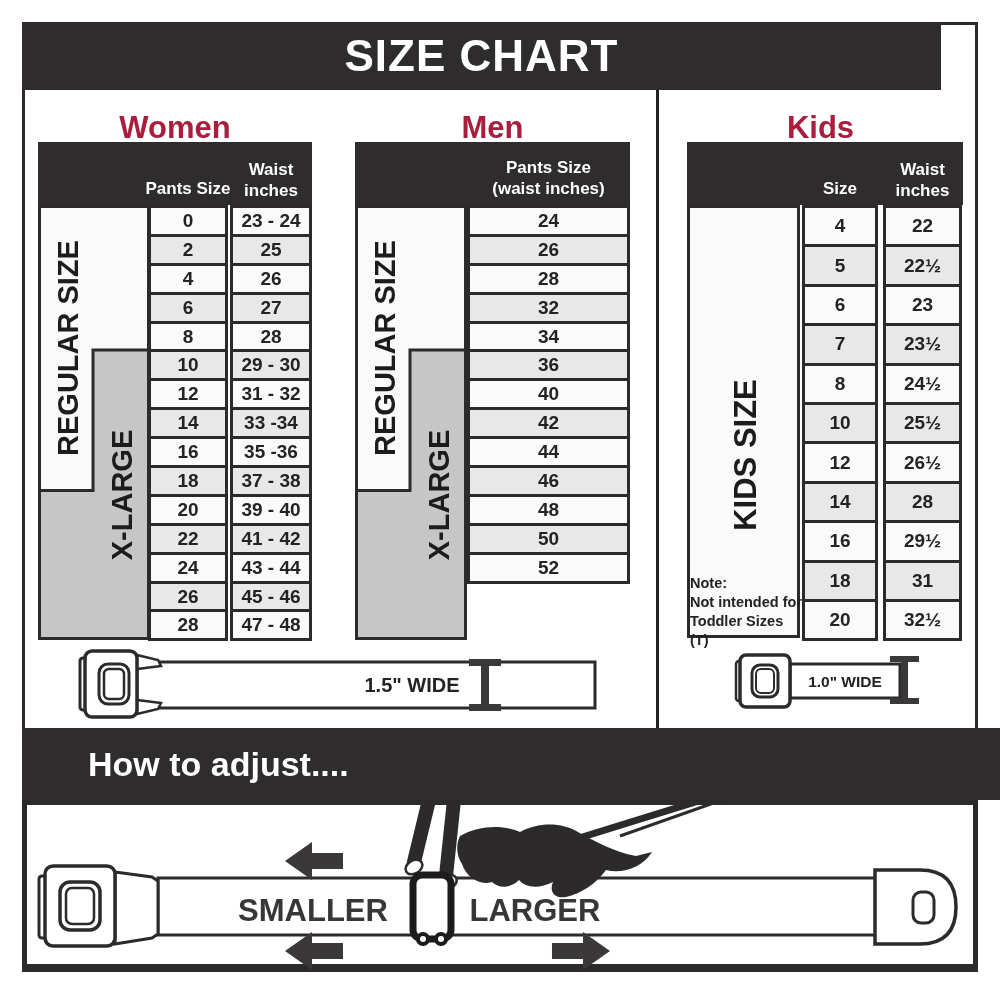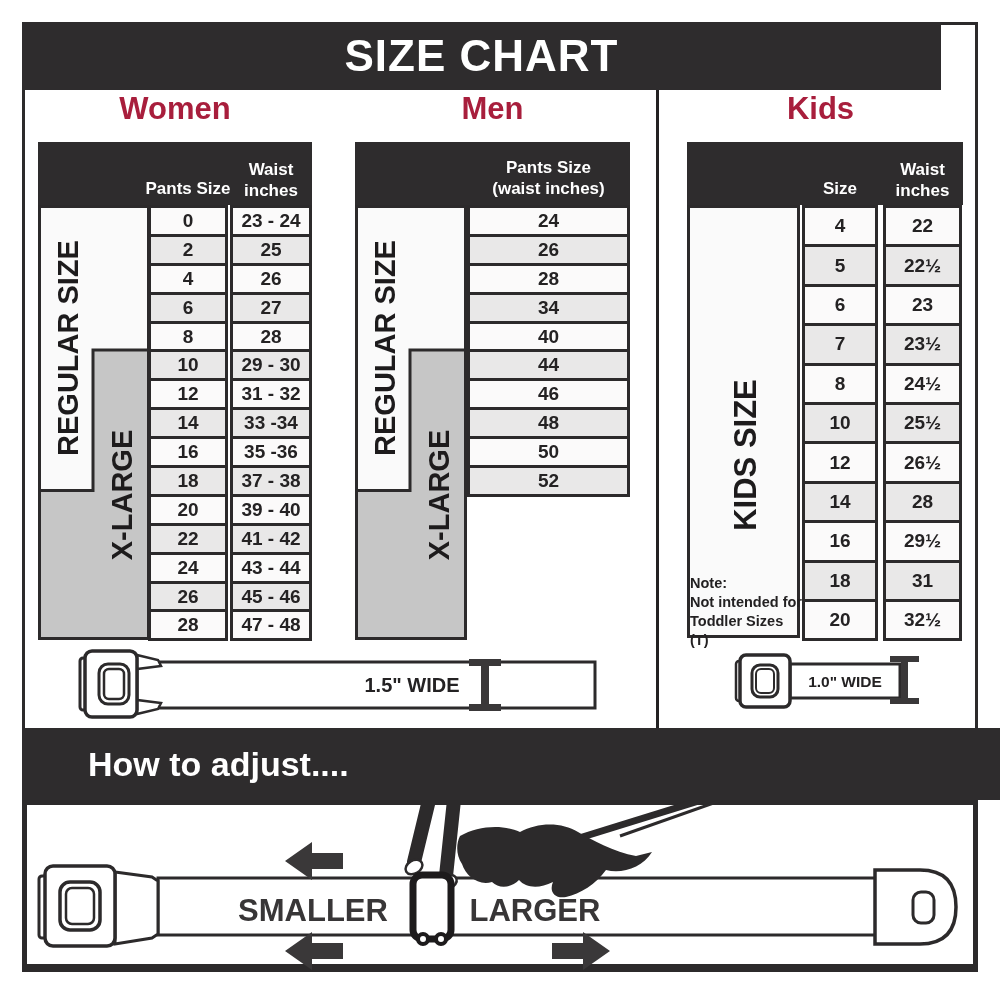--- a/index.html
+++ b/index.html
@@ -9,21 +9,21 @@
   }
   
   #outer-frame{position:absolute;left:22px;top:22px;width:950px;height:944px;border:3px solid #2c2a2b;}
   .dark-band{position:absolute;background:#2e2c2d;}
   #title-band{left:22px;top:22px;width:919px;height:68px;display:flex;align-items:center;justify-content:center;}
   #page-title{color:#fff;font-size:44px;font-weight:bold;letter-spacing:1px;}
   #adjust-band{left:22px;top:728px;width:956px;height:72px;display:flex;align-items:center;padding-left:33px;}
   #adjust-heading{color:#fff;font-size:34px;font-weight:bold;padding-left:33px;}
   #section-divider{position:absolute;left:656px;top:90px;width:3px;height:638px;background:#232122;}
 
-  .section-heading{position:absolute;top:88px;height:42px;display:flex;align-items:center;justify-content:center;
+  .section-heading{position:absolute;top:107px;height:42px;display:flex;align-items:center;justify-content:center;
     color:#a81e3c;font-size:31px;font-weight:bold;}
   #women-heading{left:38px;width:274px;}
   #men-heading{left:355px;width:275px;}
   #kids-heading{left:663px;width:315px;}
 
   
   .size-table{position:absolute;top:142px;}
   #women-table{left:38px;width:274px;height:500px;}
   #men-table{left:355px;width:275px;height:500px;}
   #kids-table{left:687px;width:276px;height:498px;}
@@ -166,24 +166,33 @@
         <div class="trow">
           <div class="tcell c1">24</div>
         </div>
         <div class="trow">
           <div class="tcell c1">26</div>
         </div>
         <div class="trow">
           <div class="tcell c1">28</div>
         </div>
         <div class="trow">
+          <div class="tcell c1">32</div>
+        </div>
+        <div class="trow">
           <div class="tcell c1">34</div>
         </div>
         <div class="trow">
+          <div class="tcell c1">36</div>
+        </div>
+        <div class="trow">
           <div class="tcell c1">40</div>
+        </div>
+        <div class="trow">
+          <div class="tcell c1">42</div>
         </div>
         <div class="trow">
           <div class="tcell c1">44</div>
         </div>
         <div class="trow">
           <div class="tcell c1">46</div>
         </div>
         <div class="trow">
           <div class="tcell c1">48</div>
         </div>

